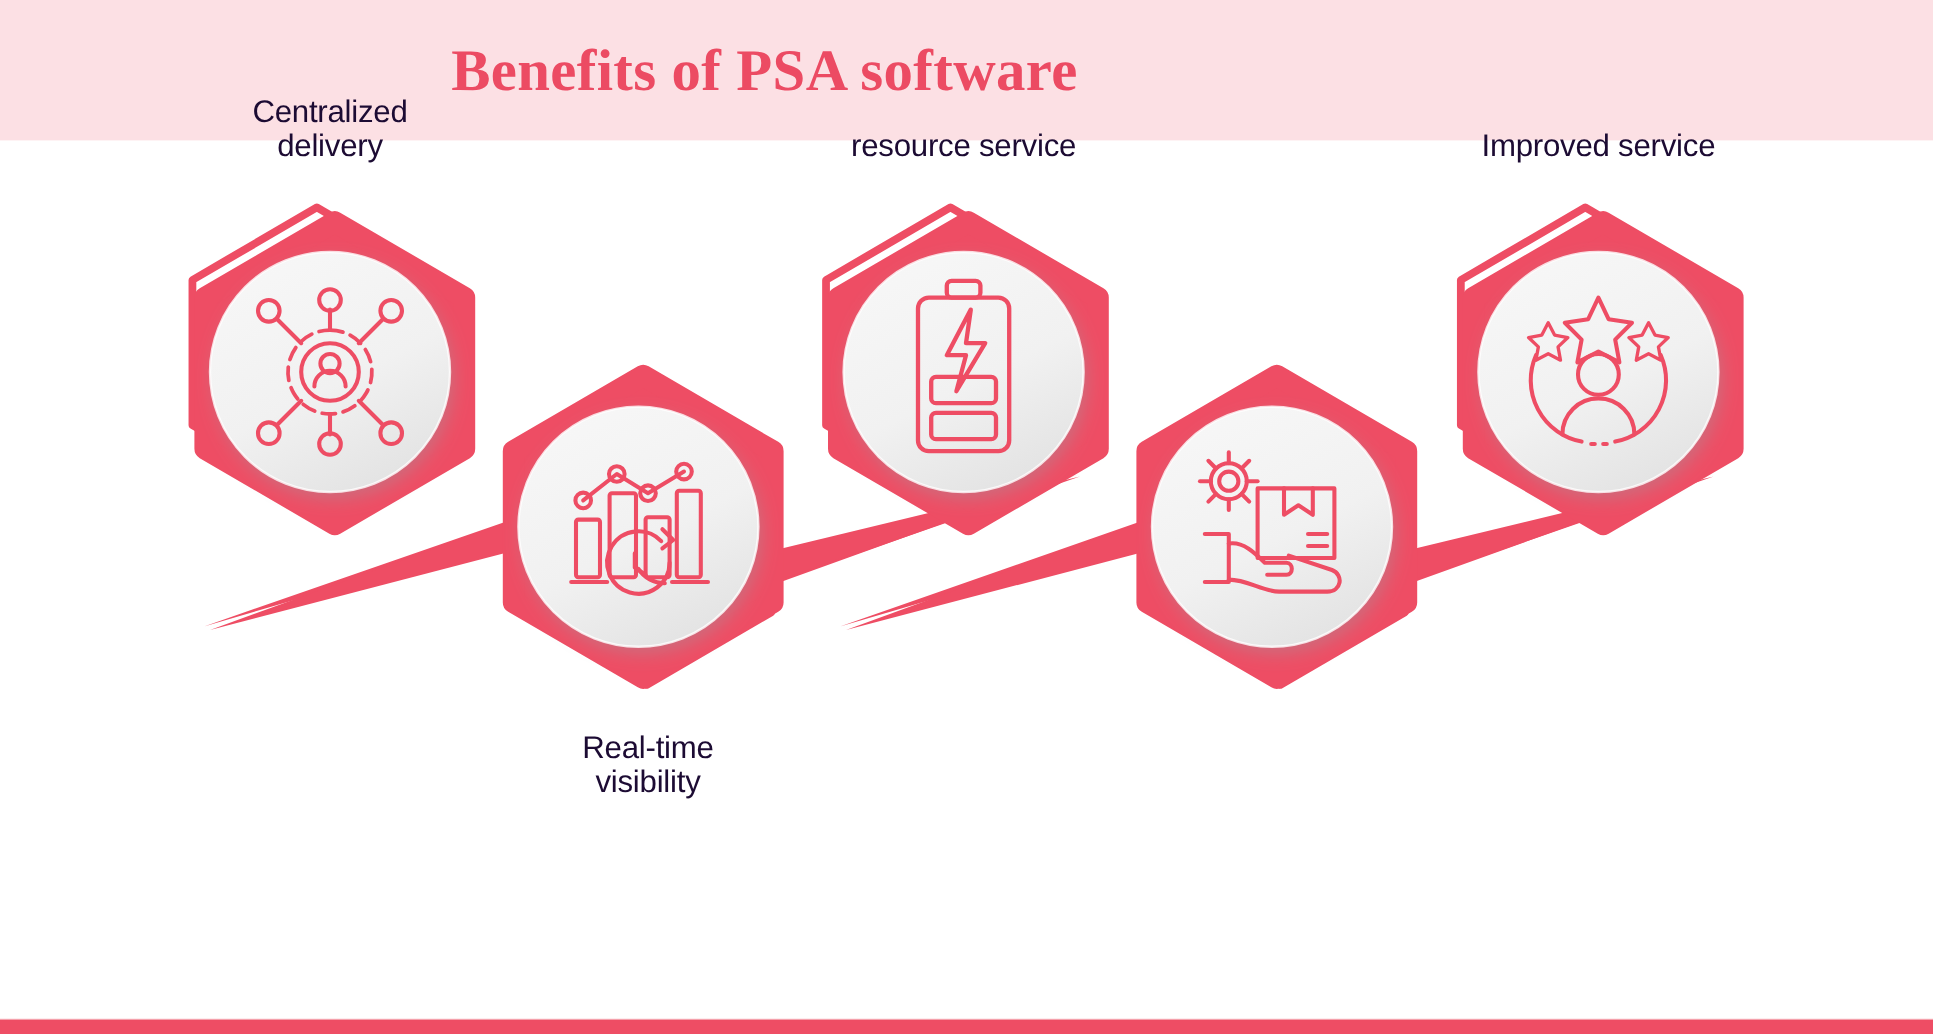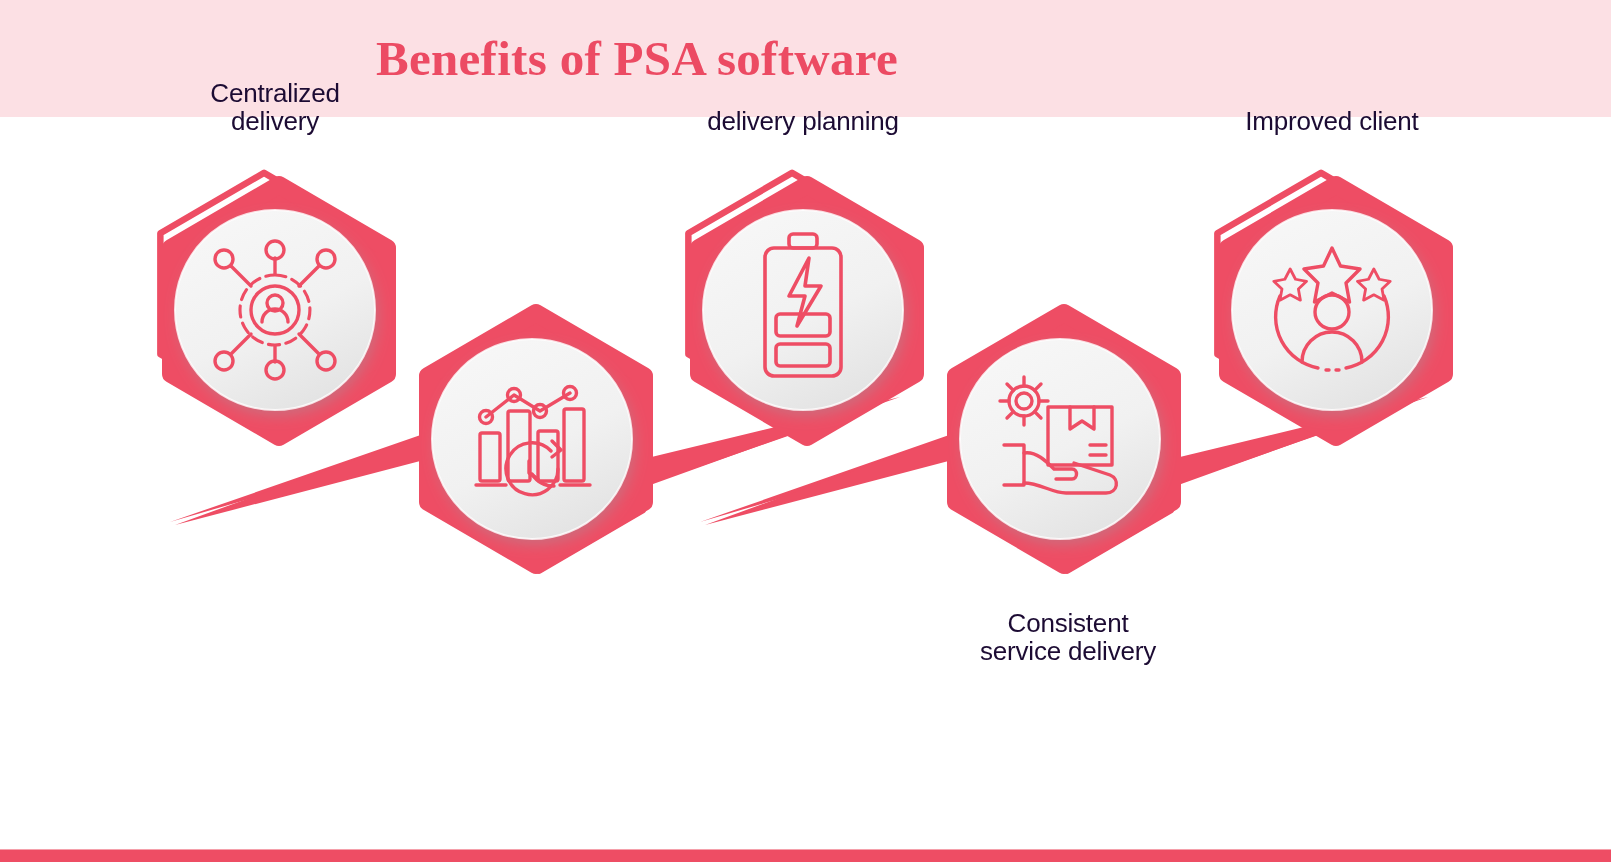--- a/index.html
+++ b/index.html
@@ -243,20 +243,24 @@
             <circle cx="-18" cy="-44" r="6.5"></circle>
             <circle cx="8" cy="-28" r="6.5"></circle>
             <circle cx="38" cy="-46" r="6.5"></circle>
 
             <path d="M 26 30 a 26 26 0 1 1 -7 -18"></path>
             <path d="M 0 35 a 26 26 0 0 0 22 12"></path>
             <polyline points="19,3 28,12 19,19" transform="translate(1,-1)"></polyline>
             <path d="M -3 22 L -3 34 L 6 40"></path>
           </g>
         </svg>
+        <div class="node-label below">
+          <div>Real-time</div>
+          <div>visibility</div>
+        </div>
       </div>
 
       <div class="node n3">
         <svg class="hexwrap" viewBox="0 0 320 320">
           <defs>
             <linearGradient id="circGrad3" x1="0.25" y1="0" x2="0.75" y2="1">
               <stop offset="0%" stop-color="#F7F7F7"></stop>
               <stop offset="55%" stop-color="#F1F1F1"></stop>
               <stop offset="100%" stop-color="#E2E2E2"></stop>
             </linearGradient>
@@ -271,21 +275,21 @@
 
           <g stroke="#EE4D64" stroke-width="3.6" fill="none" stroke-linecap="round" stroke-linejoin="round" transform="translate(160,165)">
             <rect x="-14" y="-76" width="28" height="14" rx="4"></rect>
             <rect x="-38" y="-62" width="76" height="128" rx="9"></rect>
             <path d="M 6 -52 L -14 -14 L 2 -14 L -6 16 L 18 -24 L 2 -24 Z"></path>
             <rect x="-27" y="4" width="54" height="22" rx="4"></rect>
             <rect x="-27" y="34" width="54" height="22" rx="4"></rect>
           </g>
         </svg>
         <div class="node-label above">
-          <div>delivery planning</div>
+          <div>resource service</div>
         </div>
       </div>
 
       <div class="node n4">
         <svg class="hexwrap" viewBox="0 0 320 320">
           <defs>
             <linearGradient id="circGrad4" x1="0.25" y1="0" x2="0.75" y2="1">
               <stop offset="0%" stop-color="#F7F7F7"></stop>
               <stop offset="55%" stop-color="#F1F1F1"></stop>
               <stop offset="100%" stop-color="#E2E2E2"></stop>
@@ -319,24 +323,20 @@
             <path d="M -12 -32 L 52 -32 L 52 26 L -12 26 Z"></path>
             <path d="M 10 -32 L 10 -10 L 22 -18 L 34 -10 L 34 -32"></path>
             <line x1="30" y1="6" x2="46" y2="6"></line>
             <line x1="30" y1="16" x2="46" y2="16"></line>
 
             <path d="M -56 6 L -36 6 L -36 46 L -56 46"></path>
             <path d="M -36 14 C -24 12 -14 22 -6 30 L 12 30 C 18 30 18 40 12 40 L -4 40"></path>
             <path d="M -36 44 C -20 44 -8 54 6 54 L 46 54 C 58 54 60 40 50 36 L 14 24"></path>
           </g>
         </svg>
-        <div class="node-label below">
-          <div>Consistent</div>
-          <div>service delivery</div>
-        </div>
       </div>
 
       <div class="node n5">
         <svg class="hexwrap" viewBox="0 0 320 320">
           <defs>
             <linearGradient id="circGrad5" x1="0.25" y1="0" x2="0.75" y2="1">
               <stop offset="0%" stop-color="#F7F7F7"></stop>
               <stop offset="55%" stop-color="#F1F1F1"></stop>
               <stop offset="100%" stop-color="#E2E2E2"></stop>
             </linearGradient>
@@ -360,21 +360,21 @@
             <circle cx="0" cy="2" r="17"></circle>
             <path d="M -30 52 a 30 30 0 0 1 60 0"></path>
 
             <path d="M -52 -14 A 52 52 0 0 0 -14 58" stroke-dasharray="0"></path>
             <path d="M 52 -14 A 52 52 0 0 1 14 58"></path>
             <path d="M -6 60 l 3 0"></path>
             <path d="M 4 60 l 3 0"></path>
           </g>
         </svg>
         <div class="node-label above">
-          <div>Improved client</div>
+          <div>Improved service</div>
         </div>
       </div>
 
     </div>
   </div>
 
   <div class="bottom-bar-hi"></div>
   <div class="bottom-bar"></div>
 
 </div>

